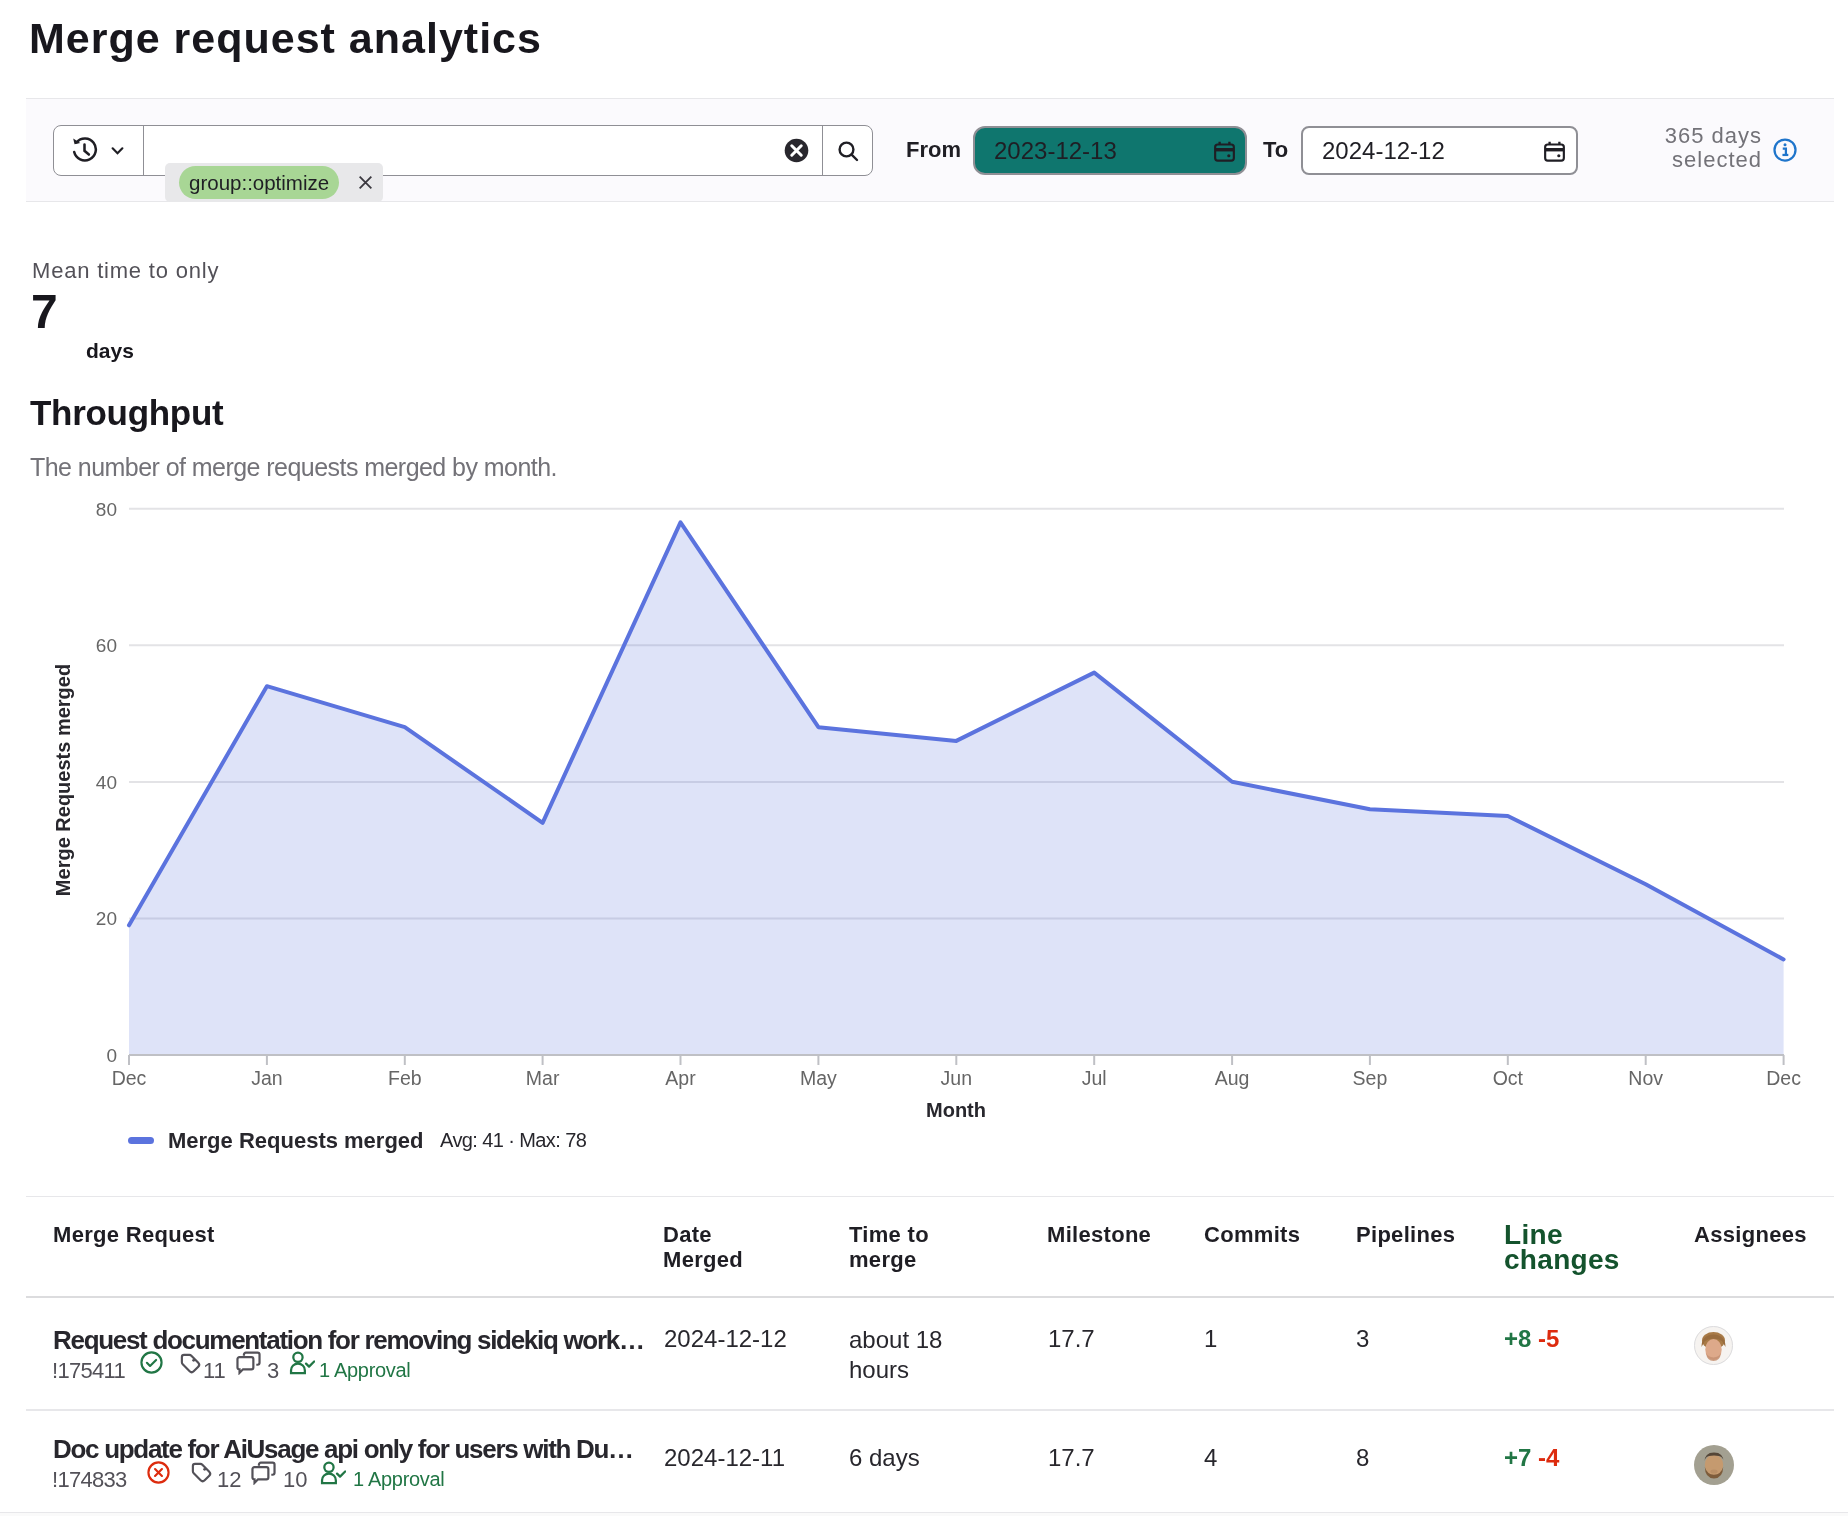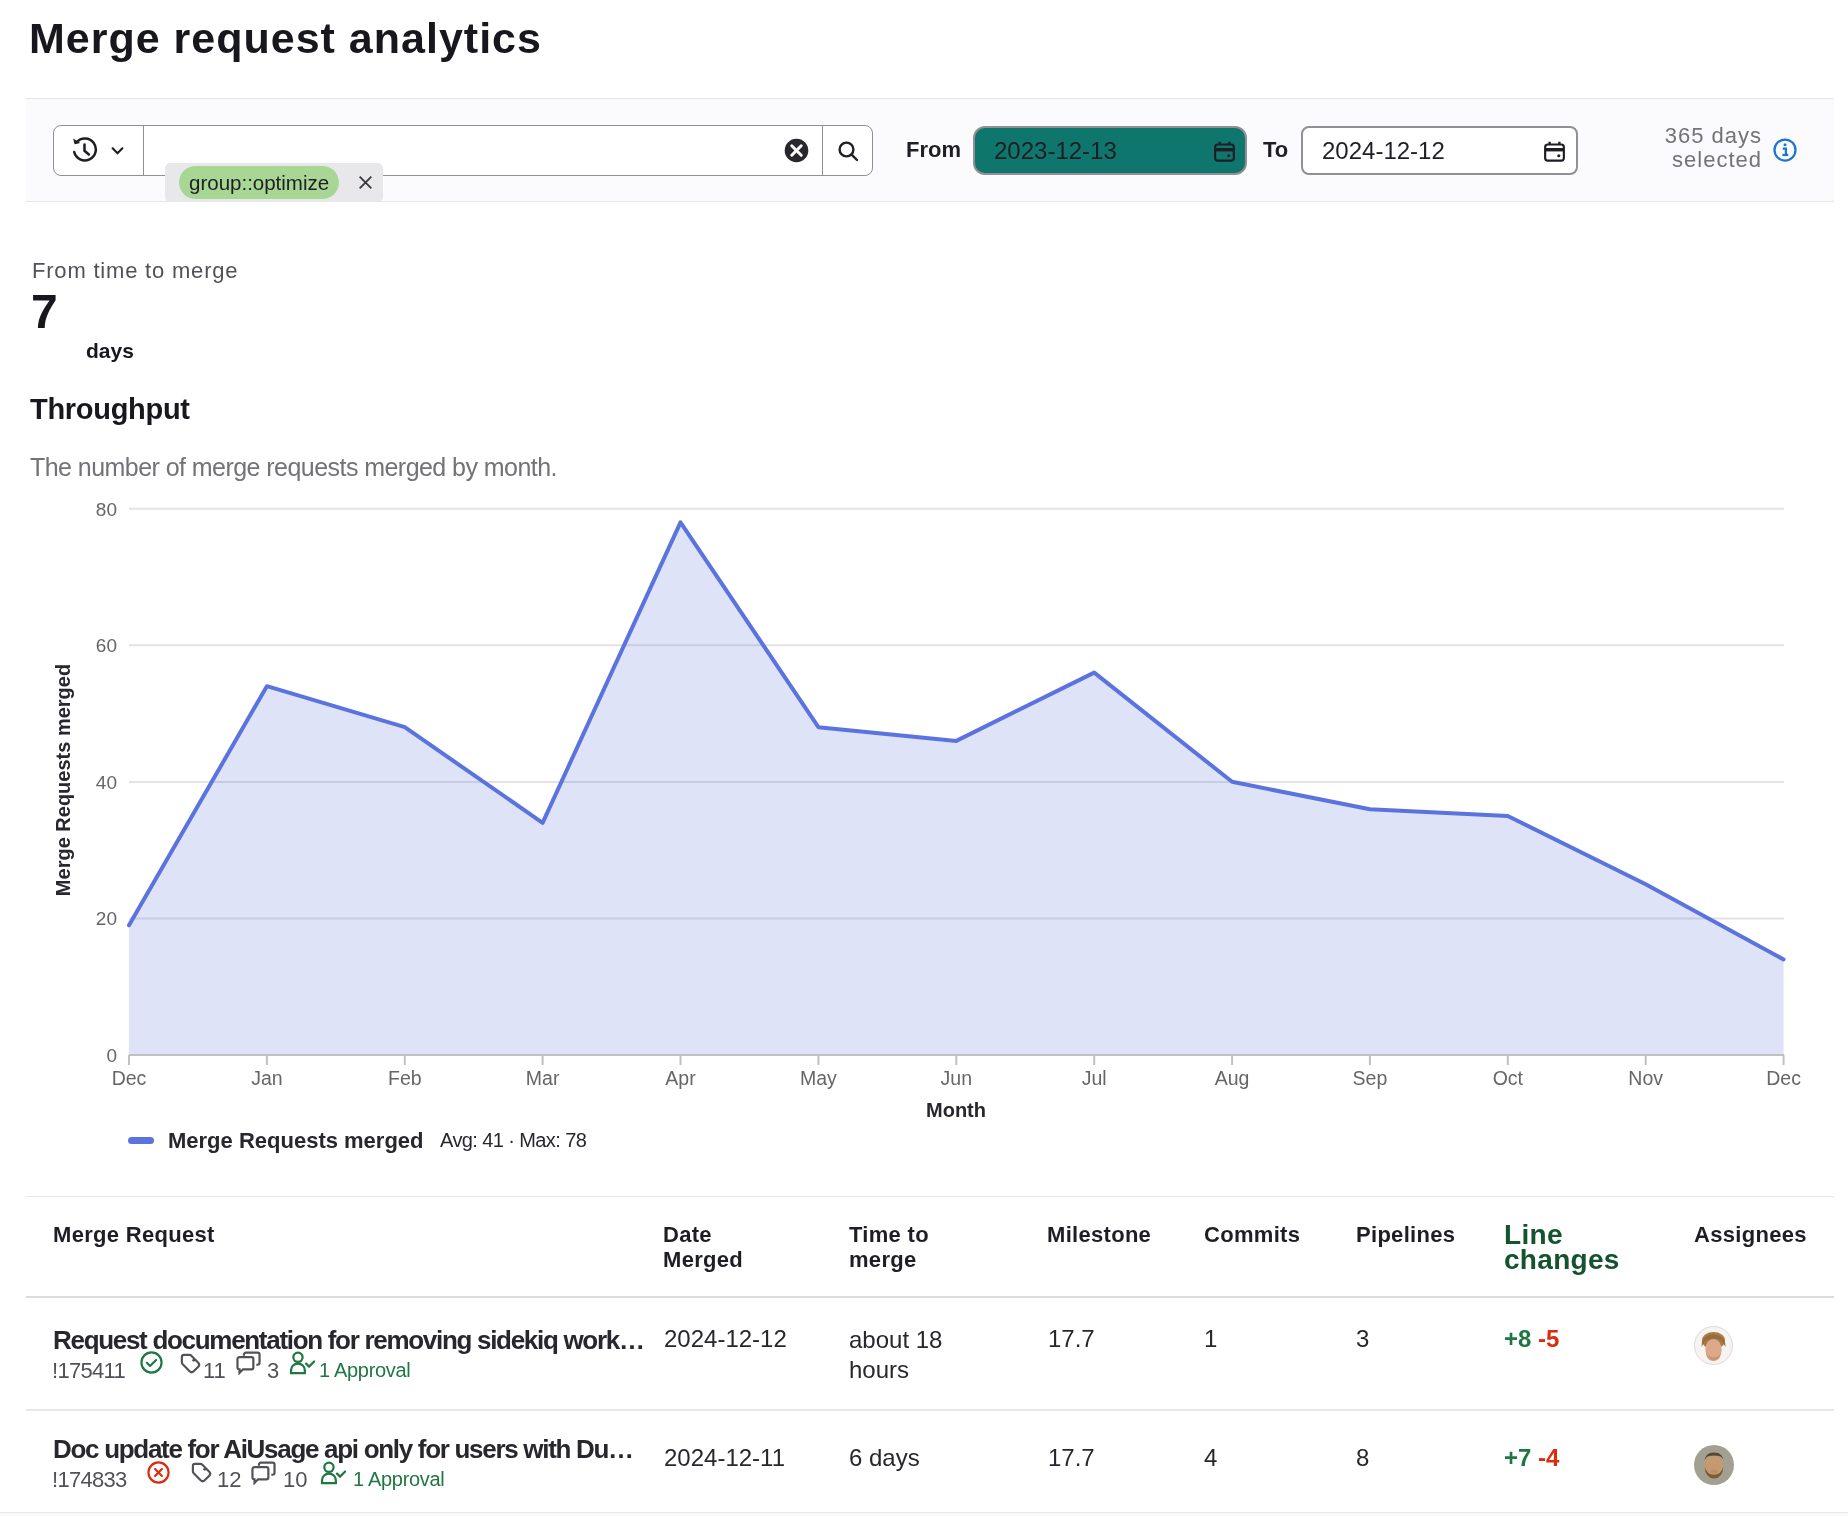--- a/index.html
+++ b/index.html
@@ -69,25 +69,25 @@
   </svg>
 </div>
 <div class="abs" style="left:1542px; top:124px; width:220px; text-align:right; font-size:22px; letter-spacing:1px; line-height:23.5px; color:#737278;">365 days<br>selected</div>
 <svg class="abs" style="left:1773px; top:138px;" width="24" height="24" viewBox="0 0 16 16" fill="none">
   <circle cx="8" cy="8" r="7" stroke="#1f75cb" stroke-width="1.5"></circle>
   <path d="M6.5 7 L8.6 7 L8.6 11" stroke="#1f75cb" stroke-width="1.5" fill="none"></path>
   <path d="M6.3 11.3 L10.2 11.3" stroke="#1f75cb" stroke-width="1.5"></path>
   <circle cx="8" cy="4.5" r="1" fill="#1f75cb"></circle>
 </svg>
 
-<div class="abs" style="left:32px; top:258px; font-size:22px; letter-spacing:0.8px; color:#535158;">From time to merge</div>
+<div class="abs" style="left:32px; top:258px; font-size:22px; letter-spacing:0.8px; color:#535158;">Mean time to only</div>
 <div class="abs" style="left:31px; top:284px; font-size:48px; font-weight:bold; color:#18171d;">7</div>
 <div class="abs" style="left:86px; top:311px; font-size:21px; font-weight:bold; color:#18171d;margin-top:28px;">days</div>
 
-<div class="abs" style="left:30px; top:393px; font-size:29px; letter-spacing:-0.3px; font-weight:bold; color:#18171d;">Throughput</div>
+<div class="abs" style="left:30px; top:393px; font-size:35px; letter-spacing:-0.3px; font-weight:bold; color:#18171d;">Throughput</div>
 <div class="abs" style="left:30px; top:453px; font-size:25px; letter-spacing:-0.55px; color:#737278;">The number of merge requests merged by month.</div>
 
 <svg class="abs" style="left:0; top:460px;" width="1848" height="700" viewBox="0 0 1848 700">
 
   <g stroke="#e3e3e6" stroke-width="2">
     <line x1="129" y1="48.7" x2="1784" y2="48.7"></line>
     <line x1="129" y1="185.3" x2="1784" y2="185.3"></line>
     <line x1="129" y1="321.9" x2="1784" y2="321.9"></line>
     <line x1="129" y1="458.4" x2="1784" y2="458.4"></line>
   </g>

